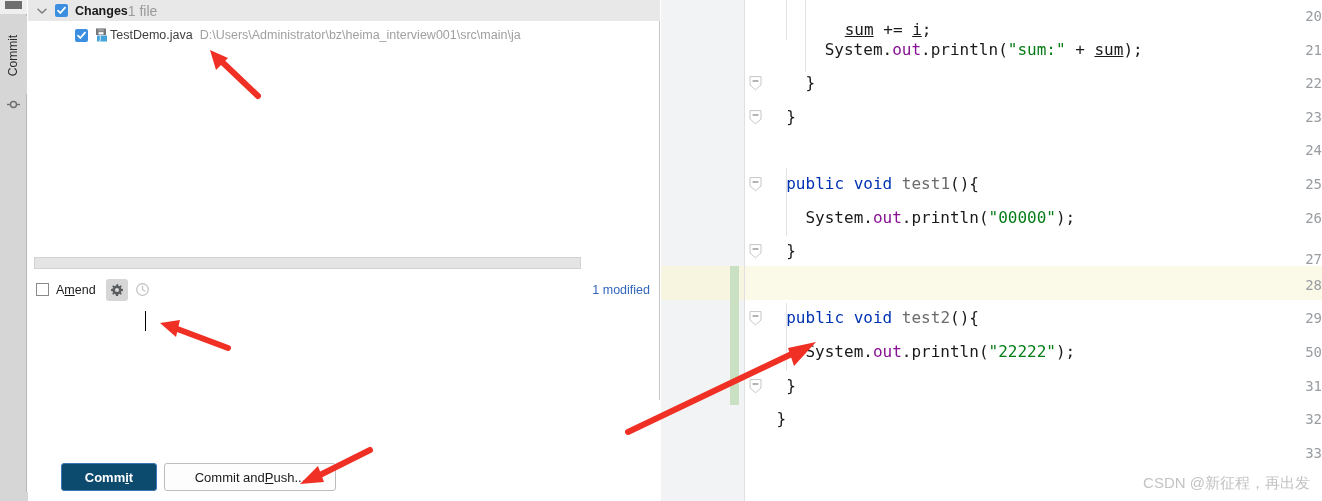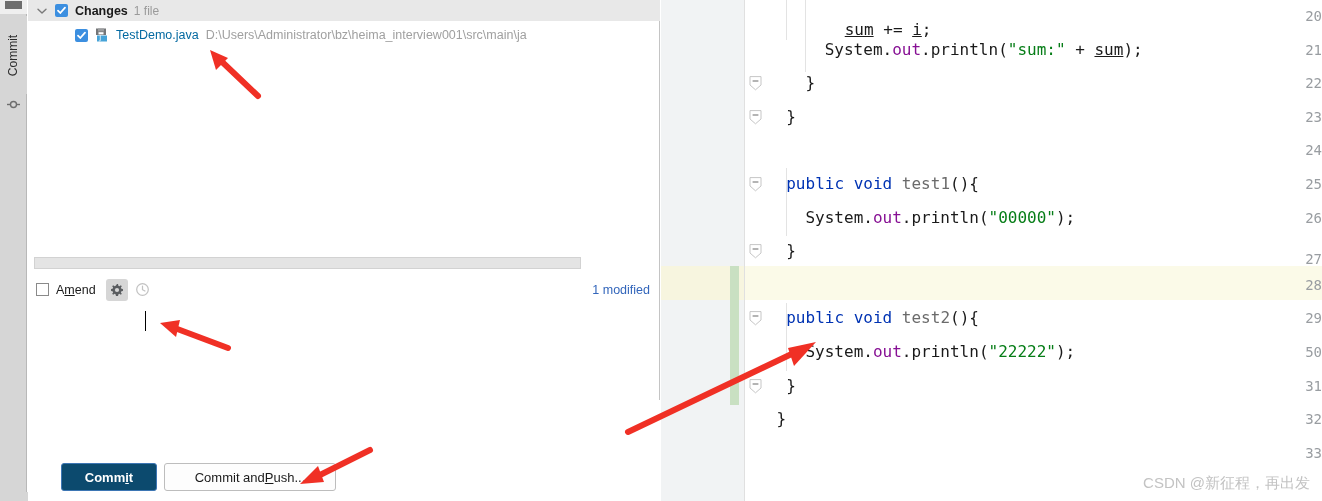--- a/index.html
+++ b/index.html
@@ -87,22 +87,21 @@
     flex: 0 0 auto;
   }
   .cb svg { position:absolute; left:1px; top:1px; }
   .changes-title {
     margin-left: 7px;
     font-size: 12.5px;
     font-weight: bold;
     color: #1a1a1a;
   }
   .changes-count {
-    margin-left: 6px;
-    font-size: 12px;
+    font-size: 14px;
     color: #9a9a9a;
   }
 
   .row-file {
     position: absolute; left: 0; top: 24px;
     width: 632px; height: 22px;
     display: flex; align-items: center;
   }
   .file-cb {
     width: 13px; height: 13px;
@@ -112,23 +111,23 @@
     position: relative; flex:0 0 auto;
   }
   .file-cb svg { position:absolute; left:1px; top:1px; }
   .java-icon {
     width: 16px; height: 16px;
     margin-left: 6px;
     position: relative; flex:0 0 auto;
   }
   .java-icon svg { display:block; }
   .file-name {
-    margin-left: 6px;
+    margin-left: 0;
     font-size: 12.5px;
-    color: #0369a1;
+    color: #404040;
     white-space: nowrap;
   }
   .file-path {
     margin-left: 7px;
     font-size: 12.5px;
     color: #a0a0a0;
     white-space: nowrap;
     overflow: hidden;
     max-width: 437px;
   }

